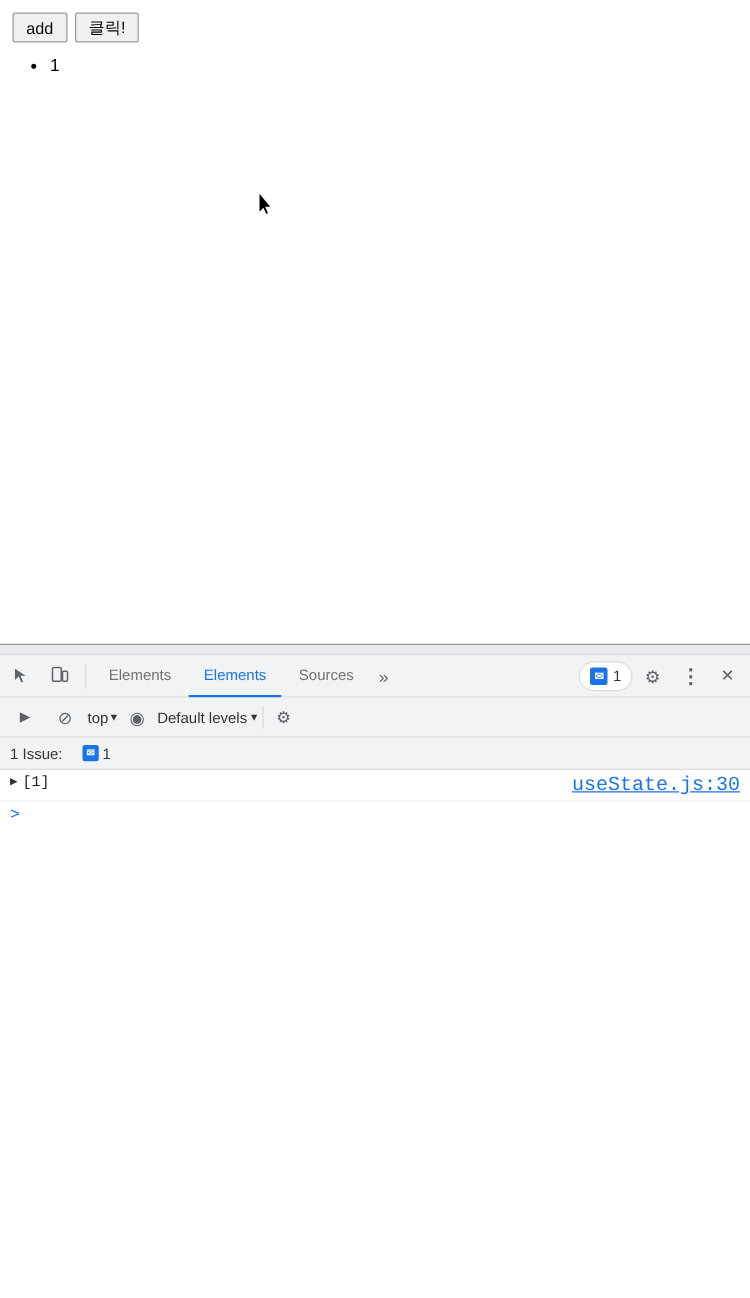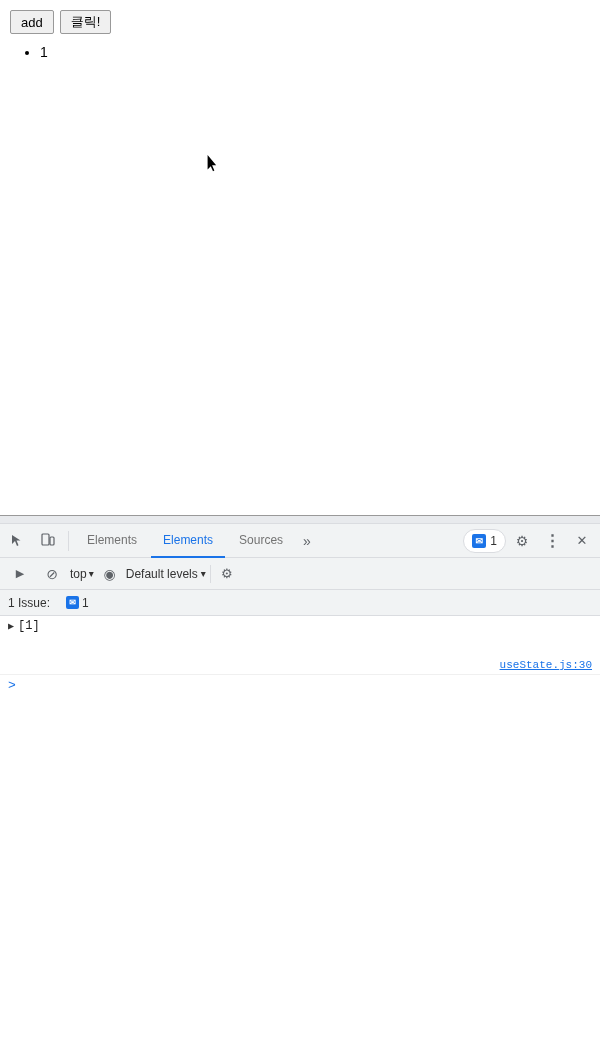--- a/index.html
+++ b/index.html
@@ -283,24 +283,23 @@
     }
 
     .console-value {
       color: #1a1a1a;
       flex: 1;
     }
 
     .console-source-link {
       color: #1a73e8;
       text-decoration: underline;
-      font-size: 11px;
+      font-size: 16px;
       cursor: pointer;
       margin-left: auto;
-      margin-top: 40px;
     }
 
     .console-prompt-row {
       display: flex;
       align-items: center;
       padding: 3px 8px;
     }
 
     .prompt-arrow {
       color: #1a73e8;

